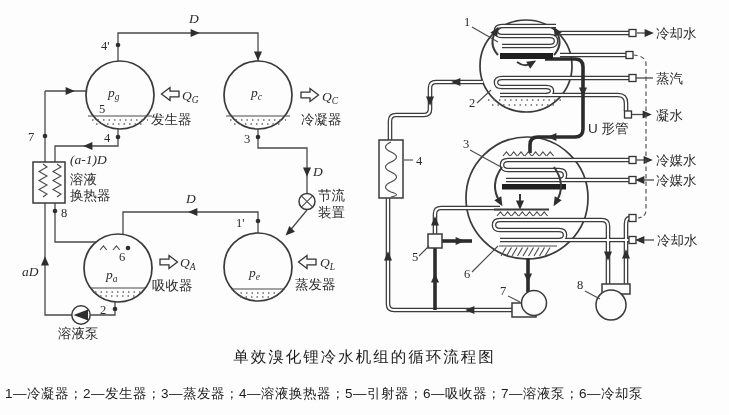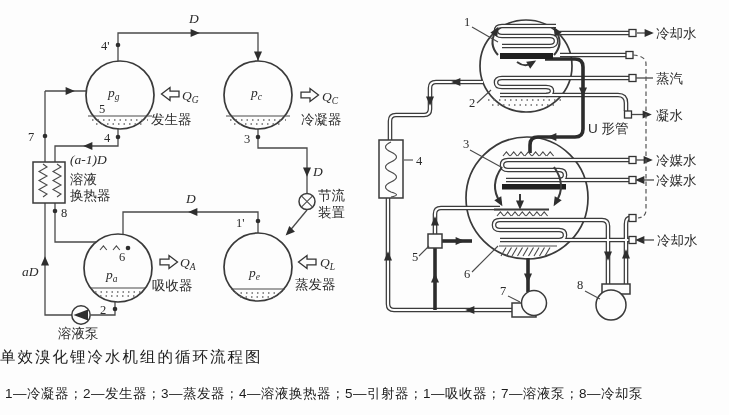--- a/index.html
+++ b/index.html
@@ -18,21 +18,21 @@
   .nd{fill:#2e2e2e;}
   .arr{fill:#2e2e2e;stroke:none;}
   .harr{fill:#fdfdfd;stroke:#333;stroke-width:1.3;}
   .dsh{stroke:#555;stroke-width:1.2;fill:none;stroke-dasharray:4.5 3;}
   .spk{stroke:#6a6a6a;stroke-width:1.4;fill:none;stroke-dasharray:1.5 4;}
   .tray{fill:#1f1f1f;stroke:none;}
   .cn{font-size:13.5px;}
   .vr{font-family:"Liberation Serif",serif;font-style:italic;font-size:13.5px;}
   .nm{font-family:"Liberation Serif",serif;font-size:12.5px;}
   .sub{font-family:"Liberation Serif",serif;font-style:italic;font-size:9.5px;}
-  .caption{position:absolute;top:347px;left:0;width:100%;
+  .caption{position:absolute;top:347px;left:0;width:100%;text-align:center;
            font-size:15.5px;letter-spacing:2px;color:#1c1c1c;}
   .legend{position:absolute;top:385px;left:5px;right:2px;font-size:13.5px;
           letter-spacing:0.5px;color:#1c1c1c;white-space:nowrap;}
 </style>
 </head>
 <body>
 
 <div id="stage">
 
 <svg width="729" height="345" viewBox="0 0 729 345">
@@ -322,15 +322,15 @@
     <text class="cn" x="656" y="83">蒸汽</text>
     <text class="cn" x="656" y="120">凝水</text>
     <text class="cn" x="588" y="133">U 形管</text>
     <text class="cn" x="656" y="165">冷媒水</text>
     <text class="cn" x="656" y="185">冷媒水</text>
     <text class="cn" x="657" y="245">冷却水</text>
   </g>
 </svg>
 
 <div class="caption">单效溴化锂冷水机组的循环流程图</div>
-<div class="legend">1—冷凝器；2—发生器；3—蒸发器；4—溶液换热器；5—引射器；1—吸收器；7—溶液泵；8—冷却泵</div>
+<div class="legend">1—冷凝器；2—发生器；3—蒸发器；4—溶液换热器；5—引射器；6—吸收器；7—溶液泵；6—冷却泵</div>
 
 </div>
 
 </body></html>

